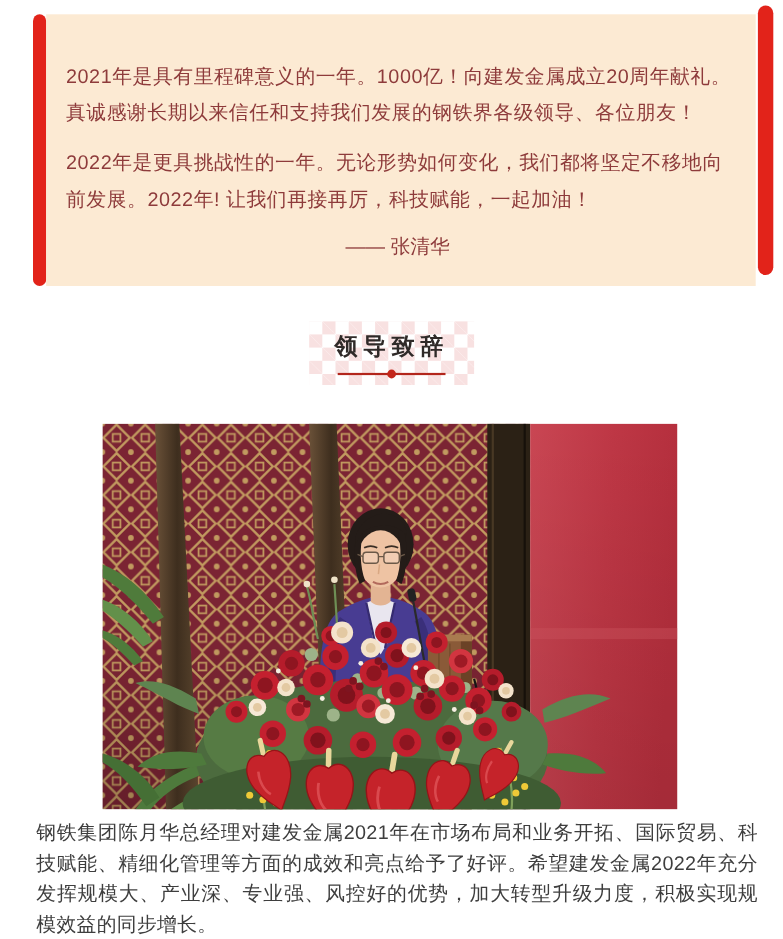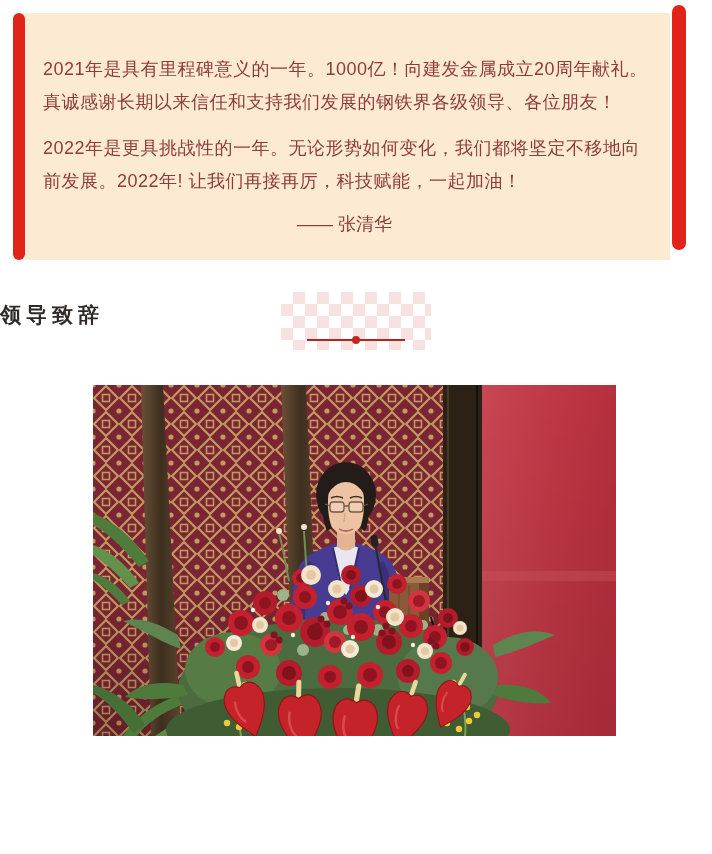--- a/index.html
+++ b/index.html
@@ -1,32 +1,32 @@
 <!DOCTYPE html>
 <html><head>
 <meta charset="utf-8">
 <style>
   * { margin:0; padding:0; box-sizing:border-box; }
   html,body { background:#ffffff; }
   body { font-family:"Liberation Sans", sans-serif; }
   .page { position:relative; width:712px; height:854px; margin:0 auto; background:#fff; overflow:hidden; }
 
   
-  .quote-wrap { position:absolute; top:13px; left:13px; width:673px; height:255px; }
+  .quote-wrap { position:absolute; top:13px; left:30px; width:673px; height:255px; }
   .bar { position:absolute; width:12px; border-radius:7px; background:#E2231A; }
   .bar-left { left:0; top:0; height:247px; }
   .bar-right { right:0; top:-8px; height:245px; width:14px; }
   .quote-box { position:absolute; left:12px; top:0; width:645px; height:247px;
                background:#FCEAD3; padding:40px 22px 0 18px; }
   .quote-box p { font-size:18px; line-height:33px; color:#8E3B3B; letter-spacing:0.5px; }
   .quote-box .p2 { margin-top:13px; }
   .quote-sign { margin-top:14px; text-align:center; font-size:18px; color:#8E3B3B; padding-right:2px; }
 
   
-  .section-head { position:absolute; top:288px; left:0; width:712px; }
+  .section-head { position:absolute; top:288px; left:0; width:712px; text-align:center; }
   .pattern-backdrop { position:absolute; top:4px; left:50%; transform:translateX(-50%);
       width:150px; height:58px; opacity:.8;
       background-image:
         linear-gradient(45deg,#F7DADA 25%,transparent 25%,transparent 75%,#F7DADA 75%,#F7DADA),
         linear-gradient(45deg,#F7DADA 25%,transparent 25%,transparent 75%,#F7DADA 75%,#F7DADA);
       background-size:24px 24px; background-position:0 0,12px 12px; }
   .section-title { position:relative; z-index:1; display:inline-block; margin-top:13px;
       font-size:21px; font-weight:bold; color:#2F2A28; letter-spacing:5px; }
   .title-line-wrap { position:relative; z-index:1; width:98px; height:7px; margin:7px auto 0; }
   .title-line { position:absolute; top:3px; left:0; width:98px; height:2px; background:#B3261C; }
@@ -331,14 +331,15 @@
           <g transform="translate(360,314) rotate(24)">
             <path d="M0,-16 L1,-27" stroke="#E9D79C" stroke-width="4" stroke-linecap="round"></path>
             <path d="M0,-14 C10,-22 22,-10 15,8 C10,20 3,26 0,31 C-3,26 -10,20 -15,8 C-22,-10 -10,-22 0,-14 Z" fill="#C5232A" stroke="#951418" stroke-width="1"></path>
             <path d="M-8,-4 C-10,4 -8,12 -4,16" stroke="#E25A5E" stroke-width="2" fill="none" opacity="0.7"></path>
           </g>
         </g>
       </g>
     </svg>
   </div>
 
+  <p class="body-par">钢铁集团陈月华总经理对建发金属2021年在市场布局和业务开拓、国际贸易、科技赋能、精细化管理等方面的成效和亮点给予了好评。希望建发金属2022年充分发挥规模大、产业深、专业强、风控好的优势，加大转型升级力度，积极实现规模效益的同步增长。</p>
 
 </div>
 
 </body></html>

